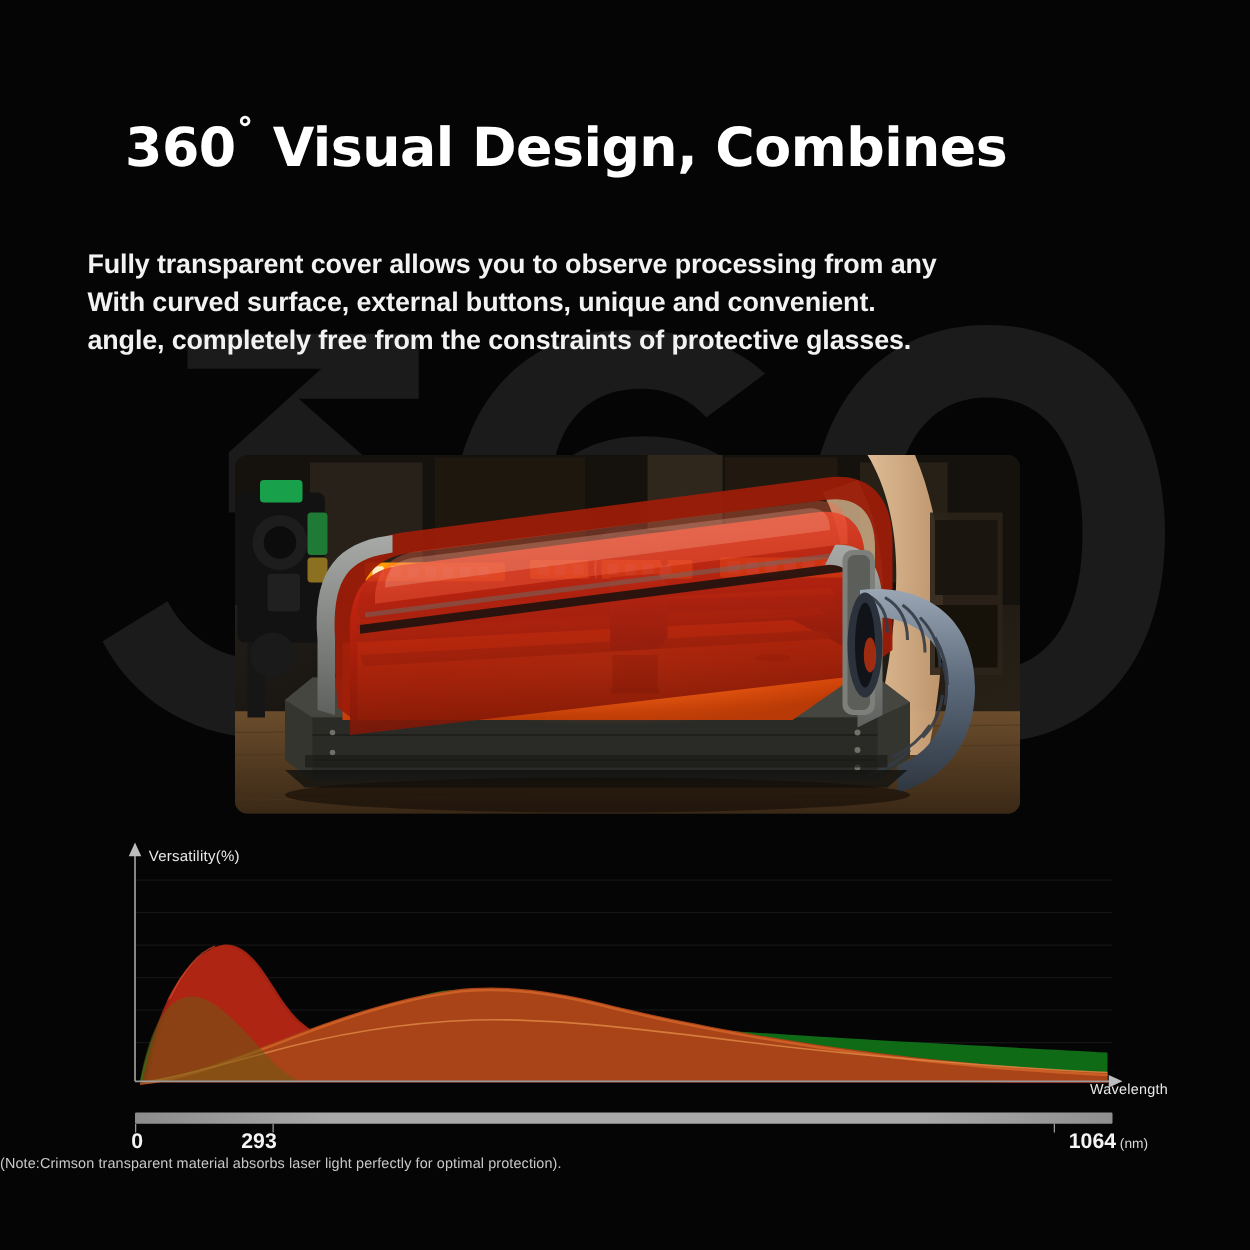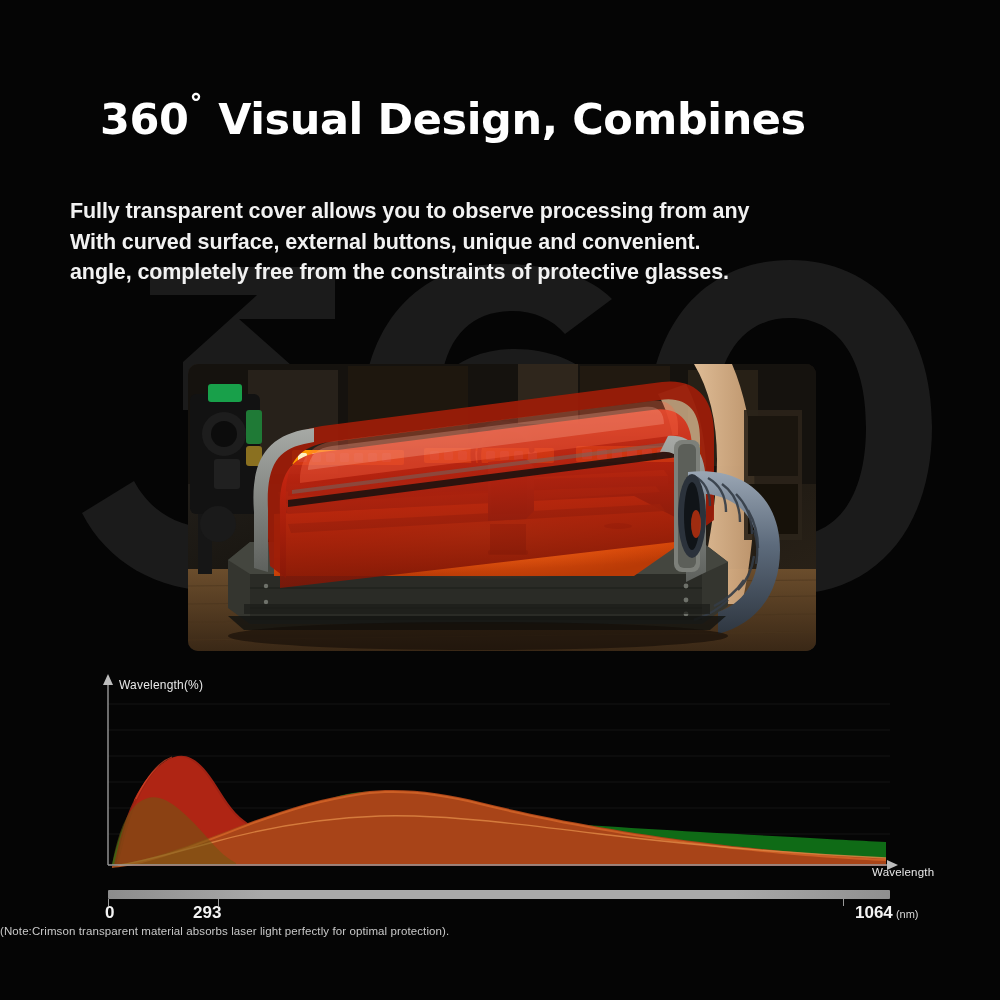--- a/index.html
+++ b/index.html
@@ -508,21 +508,21 @@
         <line x1="108" y1="205" x2="890" y2="205"></line>
         <line x1="108" y1="205" x2="108" y2="22"></line>
       </g>
 
       <path d="M108 14 l5 11 l-10 0 z" fill="#bdbdbd"></path>
 
       <path d="M898 205 l-11 5 l0 -10 z" fill="#bdbdbd"></path>
     </svg>
   </div>
 
-  <div class="axis-label-y">Wavelength(%)</div>
+  <div class="axis-label-y">Versatility(%)</div>
   <div class="axis-label-x">Wavelength</div>
 
   <div class="scalebar">
     <div class="bar"></div>
     <div class="tick" style="left:0px;"></div>
     <div class="tick" style="left:110px;"></div>
     <div class="tick" style="left:735px;"></div>
   </div>
 
   <div class="tlabel" id="tick-0">0</div>

